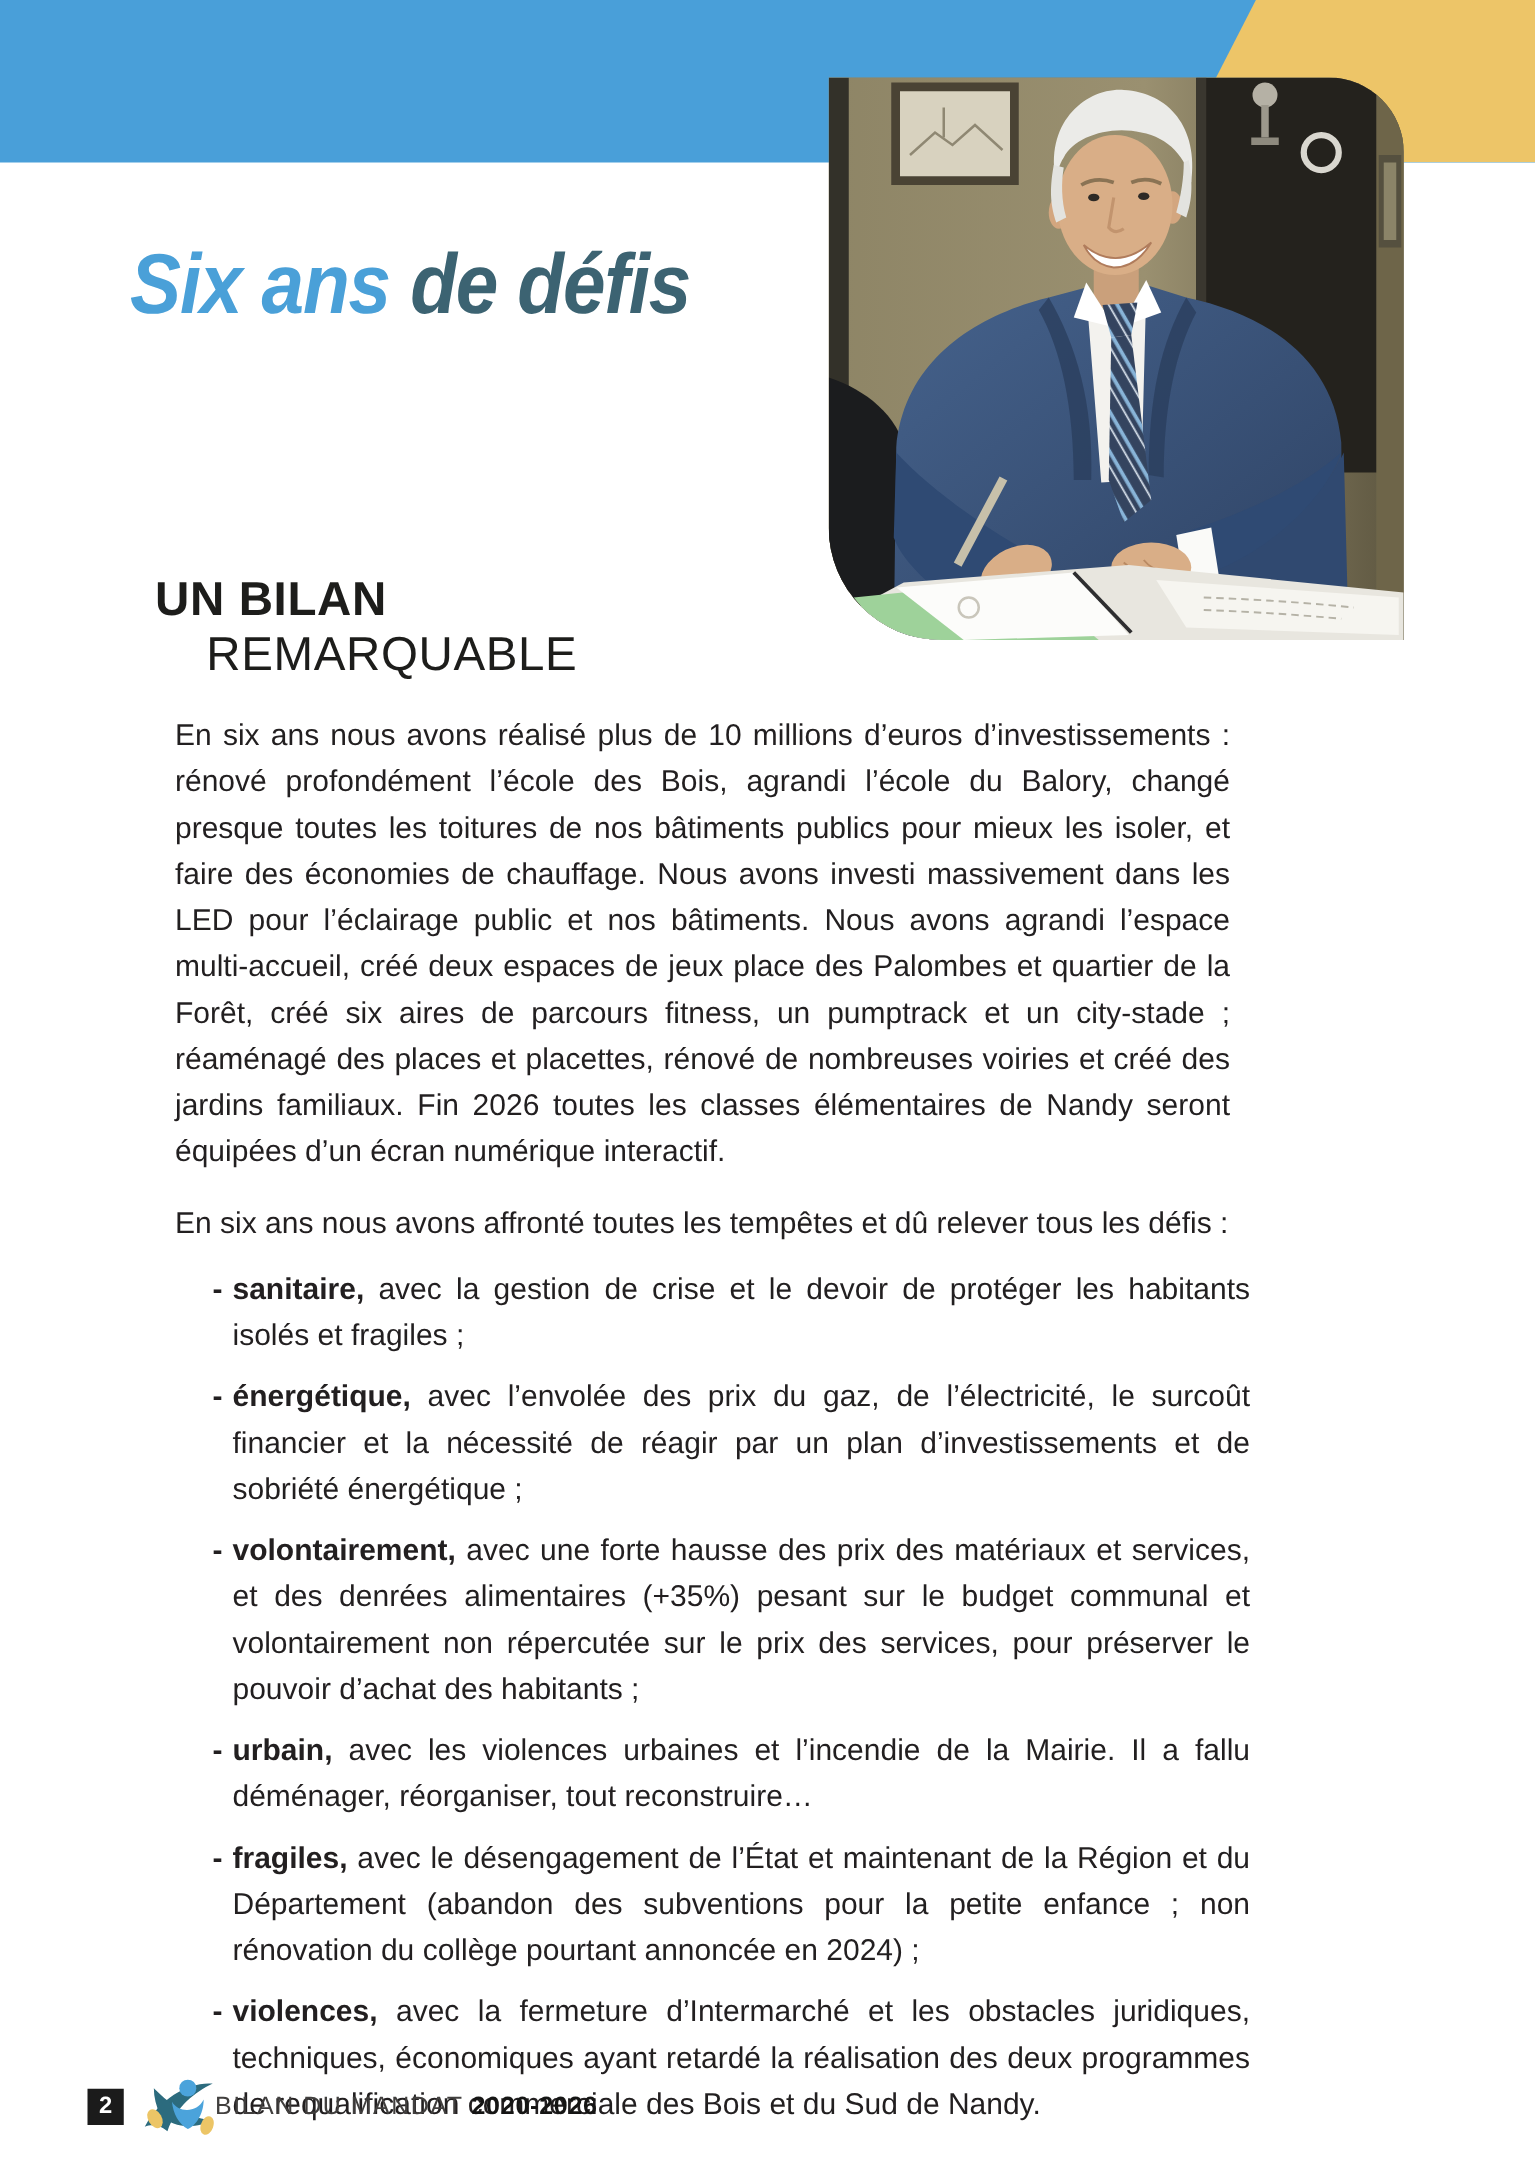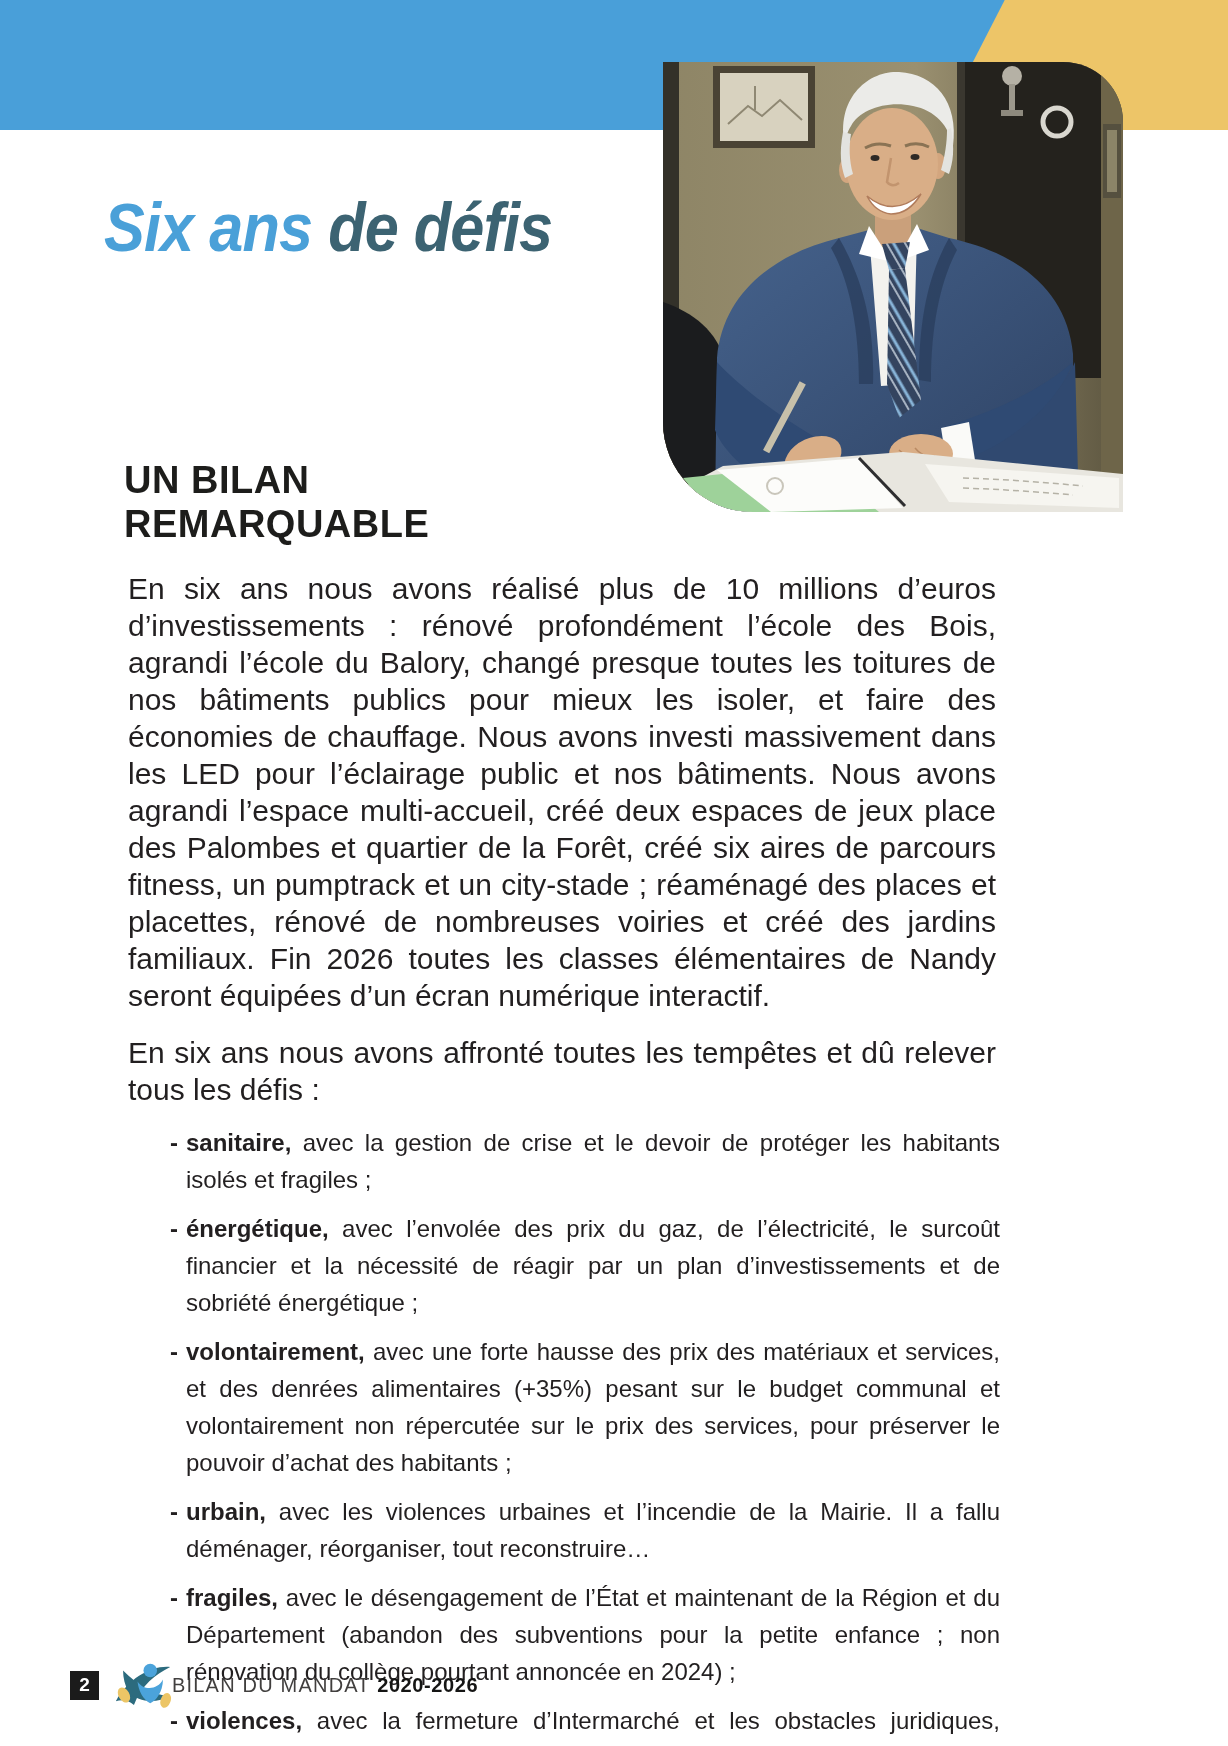--- a/index.html
+++ b/index.html
@@ -25,22 +25,22 @@
 
   
   .photo{position:absolute;left:663px;top:62px;width:460px;height:450px;margin:0;
          border-radius:0 60px 0 90px;overflow:hidden;background:#8e8566;}
   .photo svg{display:block;}
 
   
   .content{position:absolute;left:124px;top:458px;width:876px;}
   .heading{margin:0;font-size:38px;line-height:44px;letter-spacing:.5px;color:#1D1D1B;}
   .heading .h-strong{display:block;font-weight:700;}
-  .heading .h-light{display:block;font-weight:700;}
-  .bodytext{font-size:30px;line-height:37px;text-align:justify;margin:4px;color:var(--body-text);}
+  .heading .h-light{display:block;font-weight:400;margin-left:41px;}
+  .bodytext{font-size:24px;line-height:37px;text-align:justify;margin:16px;color:var(--body-text);}
   .para1{margin-top:24px;}
   .para2{margin-top:20px;}
   .challenges{list-style:none;margin:16px 0 0 0;padding:0 0 0 0;}
   .challenges li{position:relative;padding-left:62px;margin-bottom:12px;
                  font-size:24px;line-height:37px;text-align:justify;}
   .challenges .dash{position:absolute;left:46px;top:0;font-weight:700;}
   .challenges .term{font-weight:700;}
 
   
   .footer{position:absolute;left:70px;top:1660px;height:50px;display:flex;align-items:center;}

